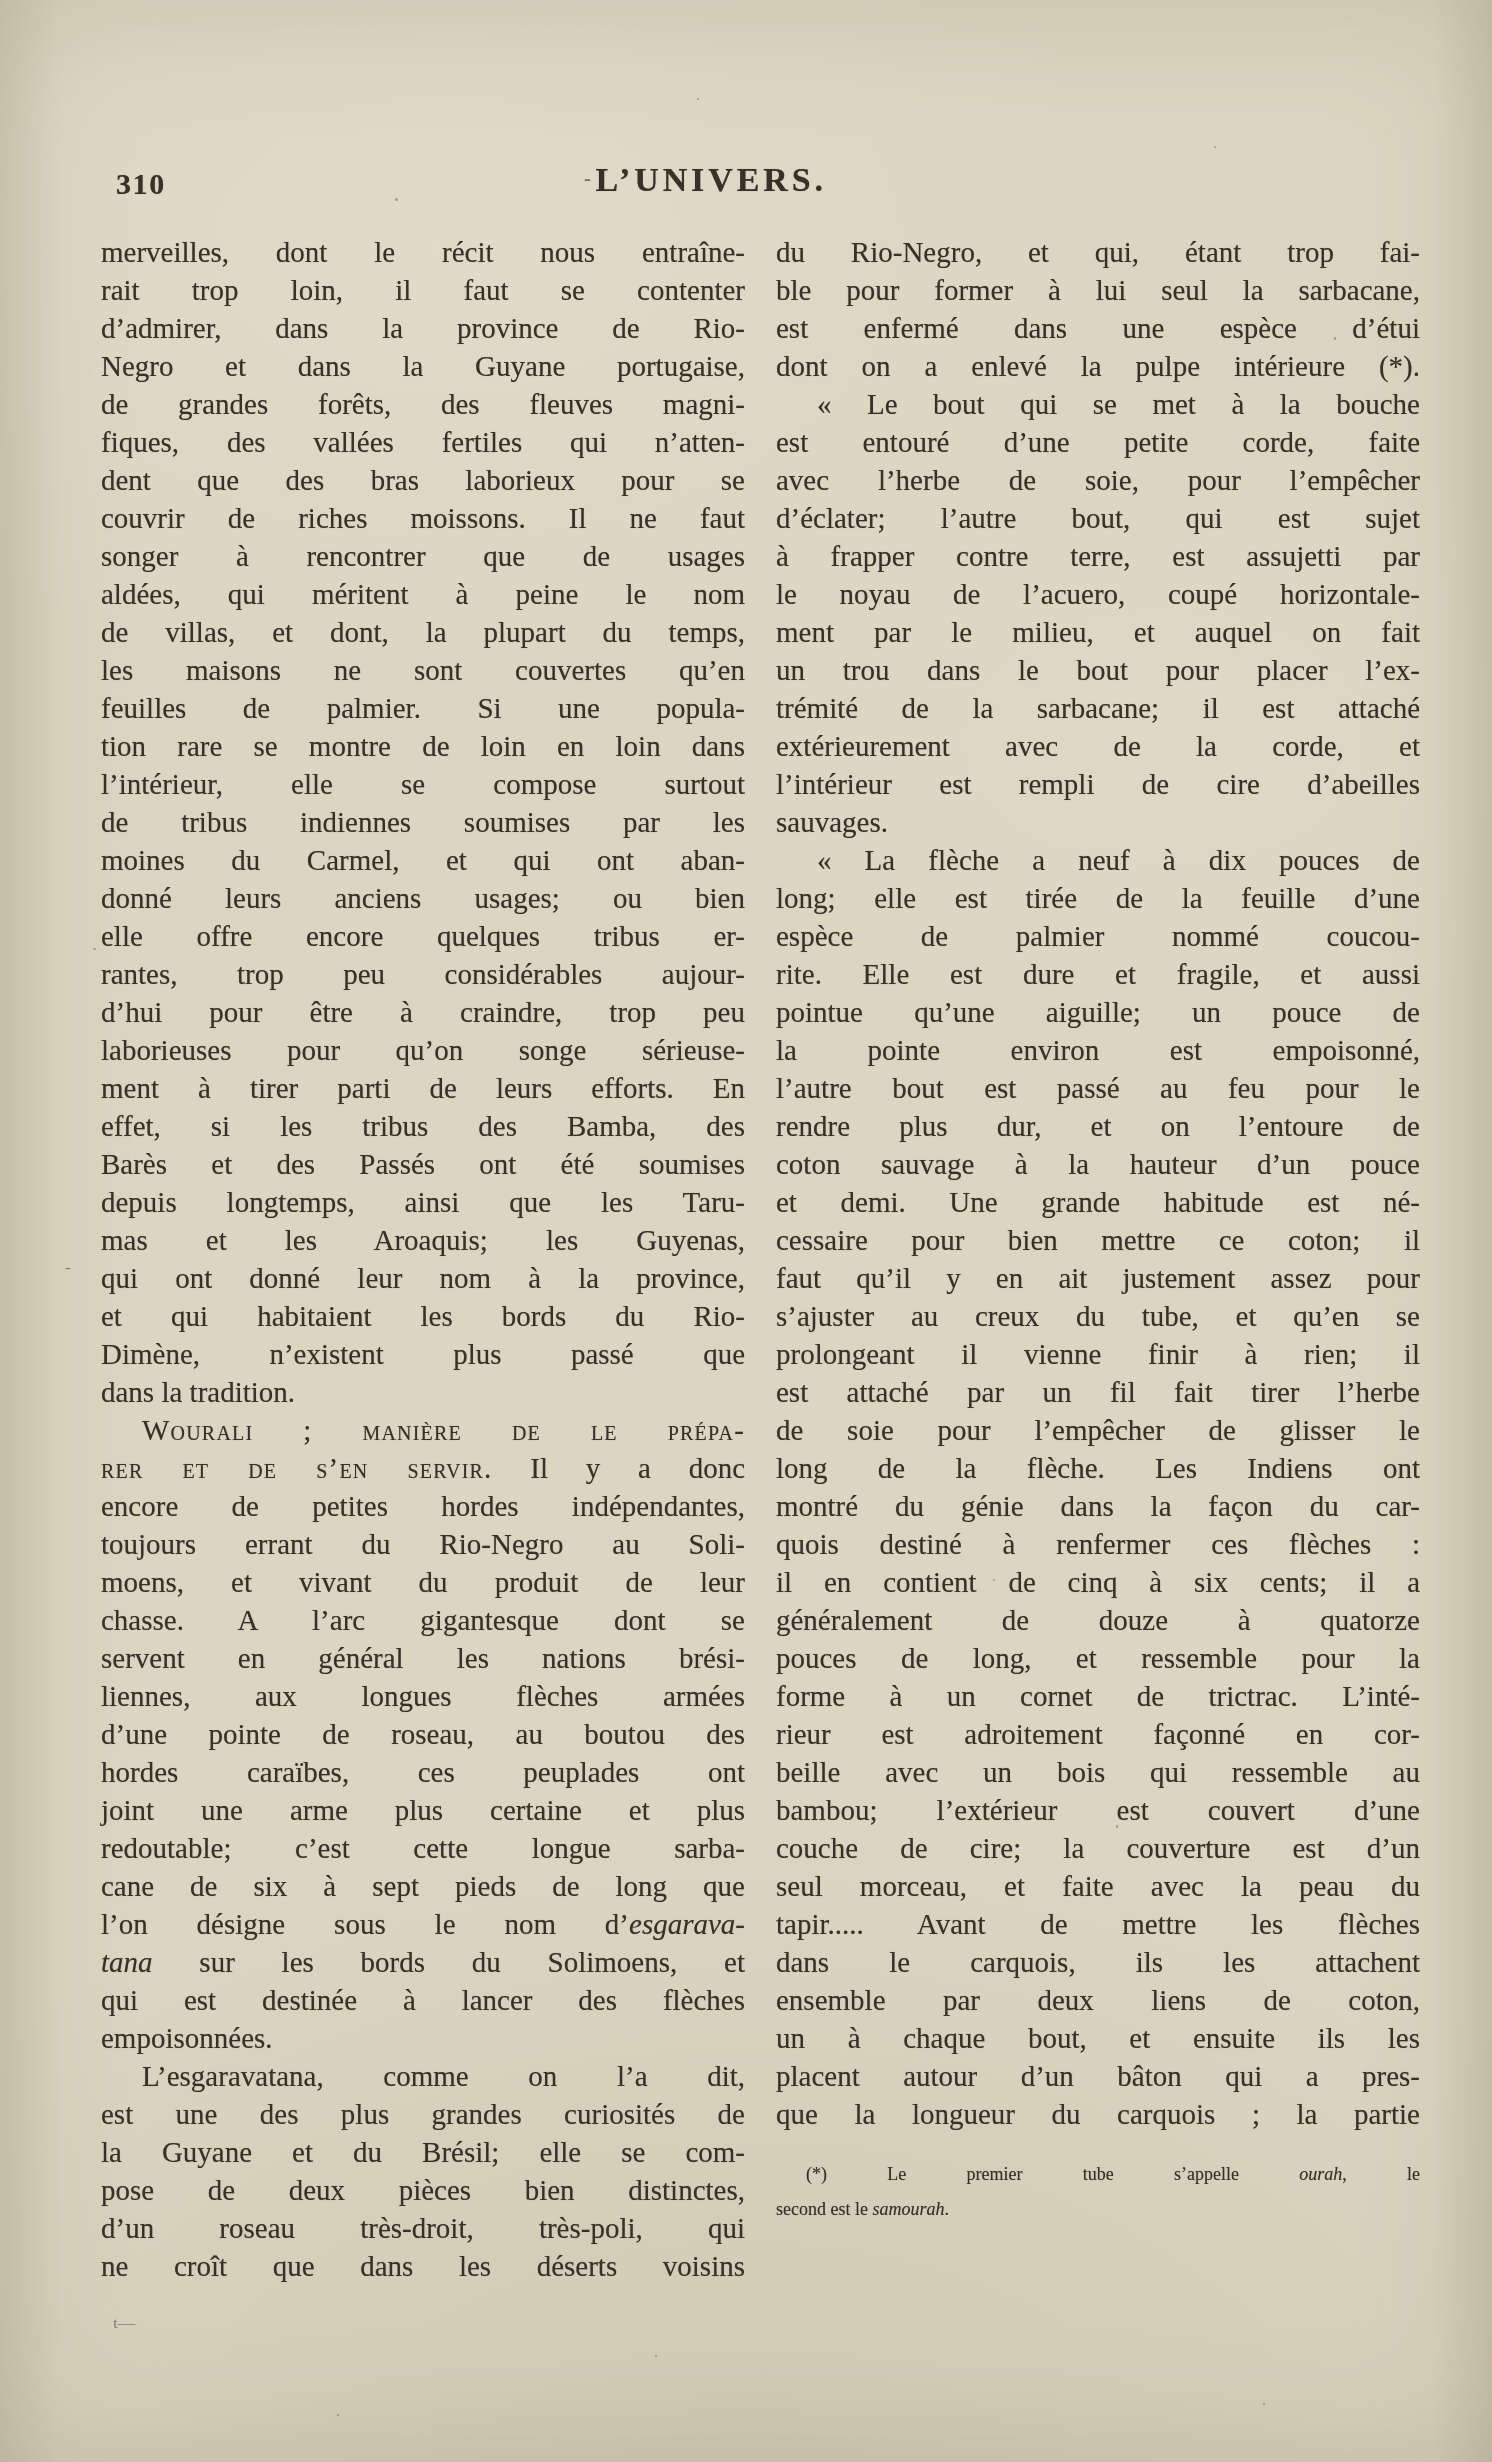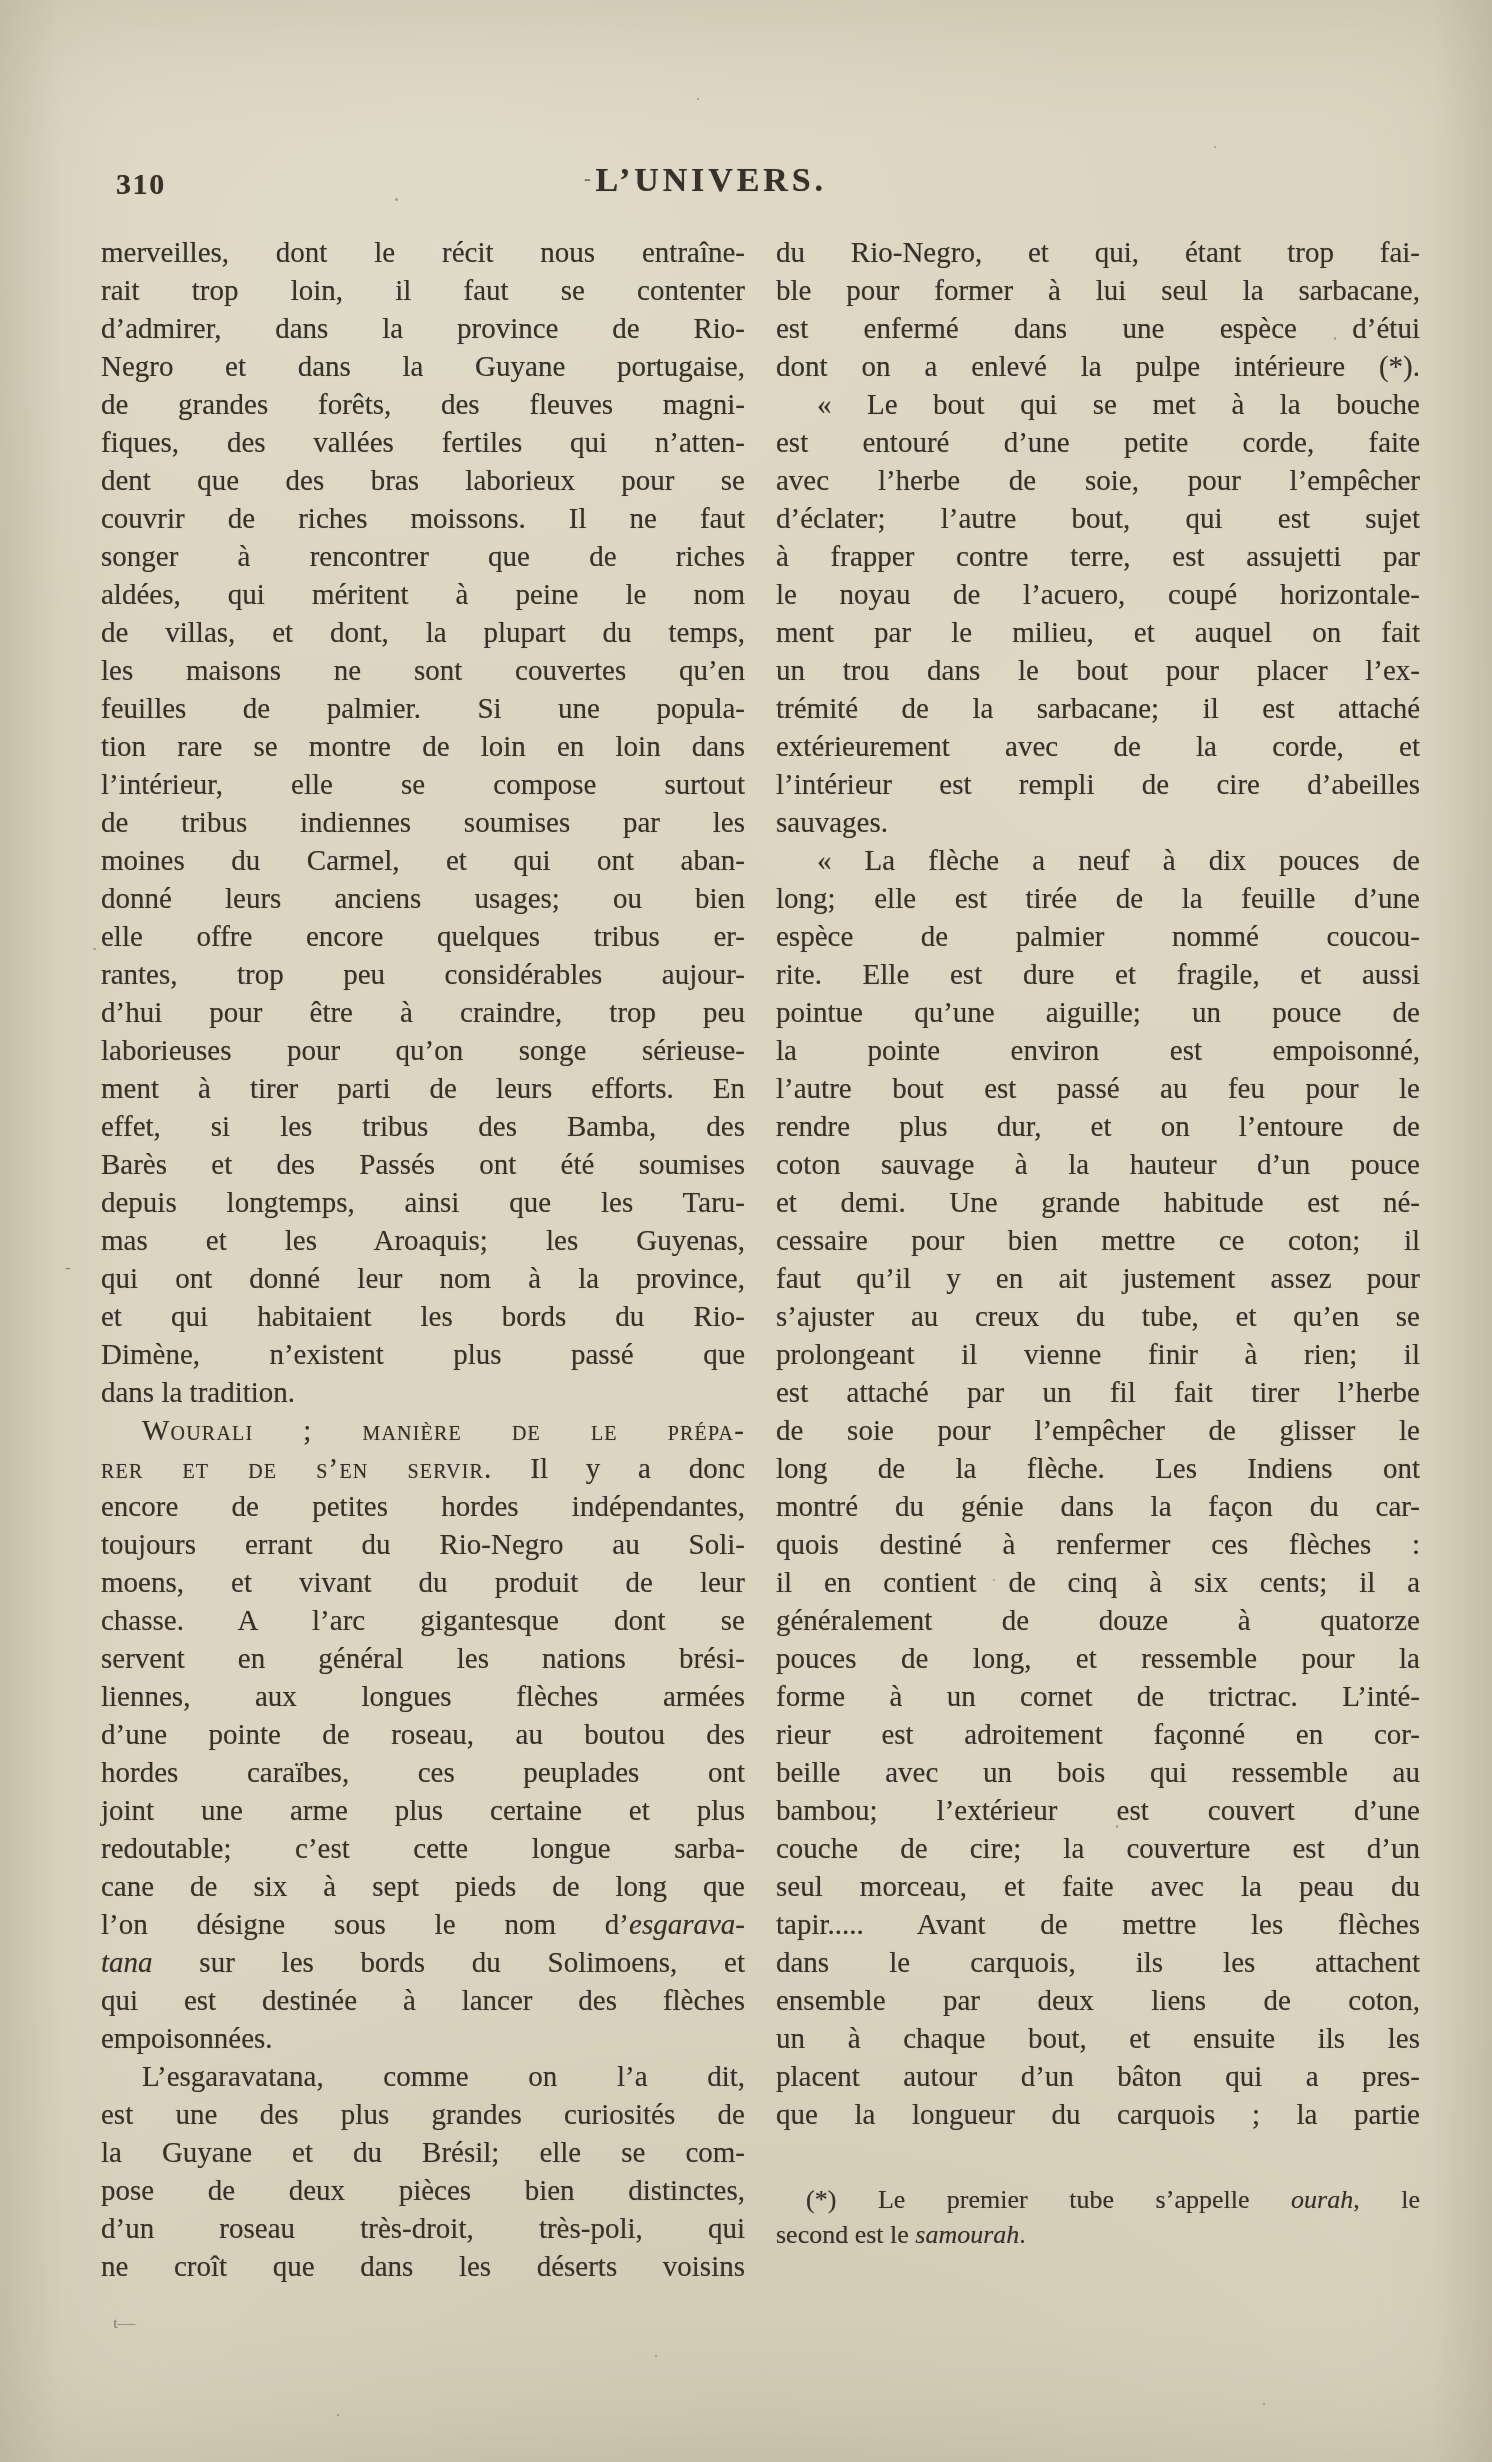--- a/index.html
+++ b/index.html
@@ -45,22 +45,22 @@
   .para{margin:0;padding:0;}
   .line{
     text-align:justify;text-align-last:justify;
     height:38px;white-space:nowrap;
   }
   .line.last{text-align-last:left;}
   .line.indent{padding-left:41px;}
   .sc{font-variant:small-caps;letter-spacing:1.2px;}
   i{font-style:italic;}
   .footnote{
-    margin-top:49px;
-    font-size:26px;line-height:35px;
+    margin-top:24px;
+    font-size:18px;line-height:35px;
   }
   .footnote .line{height:35px;}
   .footnote .line.indent{padding-left:30px;}
   .margin-dash{
     position:absolute;left:65px;top:1258px;
     font-size:17.3px;color:rgba(65,56,42,.5);
   }
   .bottom-mark{
     position:absolute;left:113px;top:2313px;
     font-size:18px;color:rgba(65,56,42,.55);
@@ -90,21 +90,21 @@
   <div class="col col-left" id="col-left">
       <div class="para">
         <div class="line">merveilles, dont le récit nous entraîne-</div>
         <div class="line">rait trop loin, il faut se contenter</div>
         <div class="line">d’admirer, dans la province de Rio-</div>
         <div class="line">Negro et dans la Guyane portugaise,</div>
         <div class="line">de grandes forêts, des fleuves magni-</div>
         <div class="line">fiques, des vallées fertiles qui n’atten-</div>
         <div class="line">dent que des bras laborieux pour se</div>
         <div class="line">couvrir de riches moissons. Il ne faut</div>
-        <div class="line">songer à rencontrer que de riches</div>
+        <div class="line">songer à rencontrer que de usages</div>
         <div class="line">aldées, qui méritent à peine le nom</div>
         <div class="line">de villas, et dont, la plupart du temps,</div>
         <div class="line">les maisons ne sont couvertes qu’en</div>
         <div class="line">feuilles de palmier. Si une popula-</div>
         <div class="line">tion rare se montre de loin en loin dans</div>
         <div class="line">l’intérieur, elle se compose surtout</div>
         <div class="line">de tribus indiennes soumises par les</div>
         <div class="line">moines du Carmel, et qui ont aban-</div>
         <div class="line">donné leurs anciens usages; ou bien</div>
         <div class="line">elle offre encore quelques tribus er-</div>

